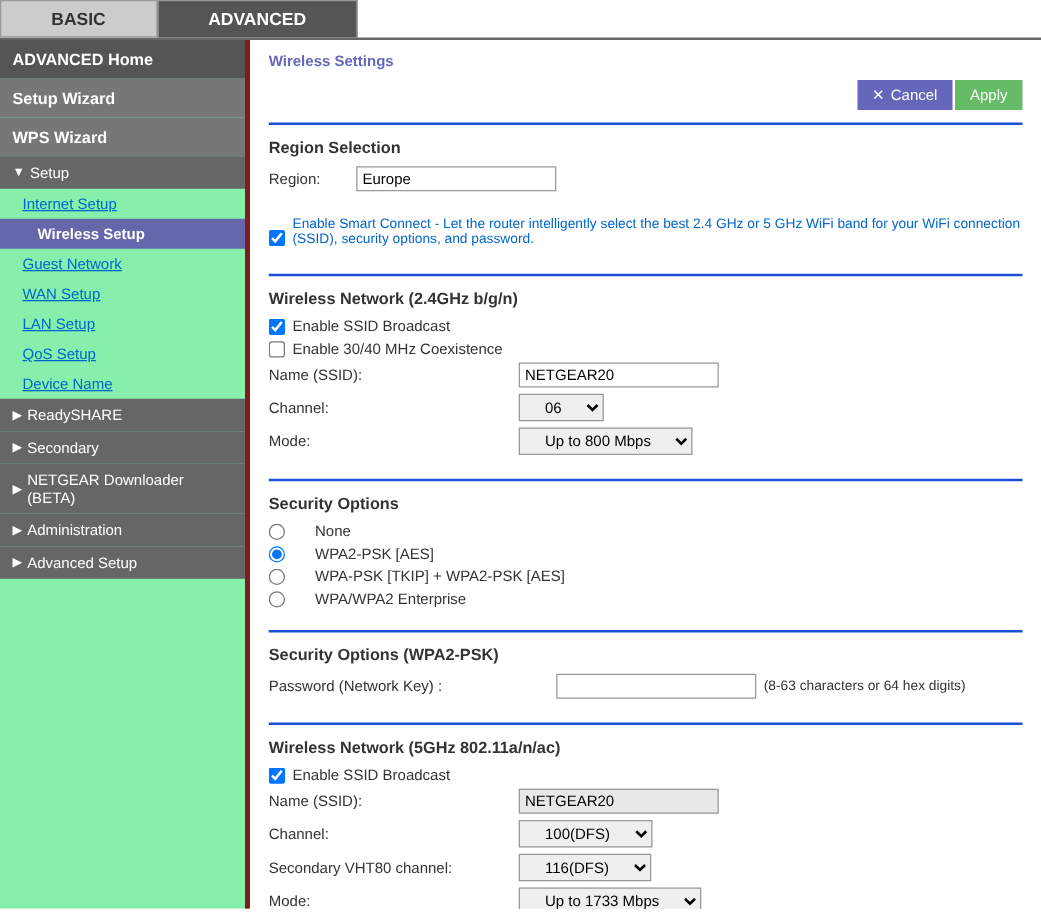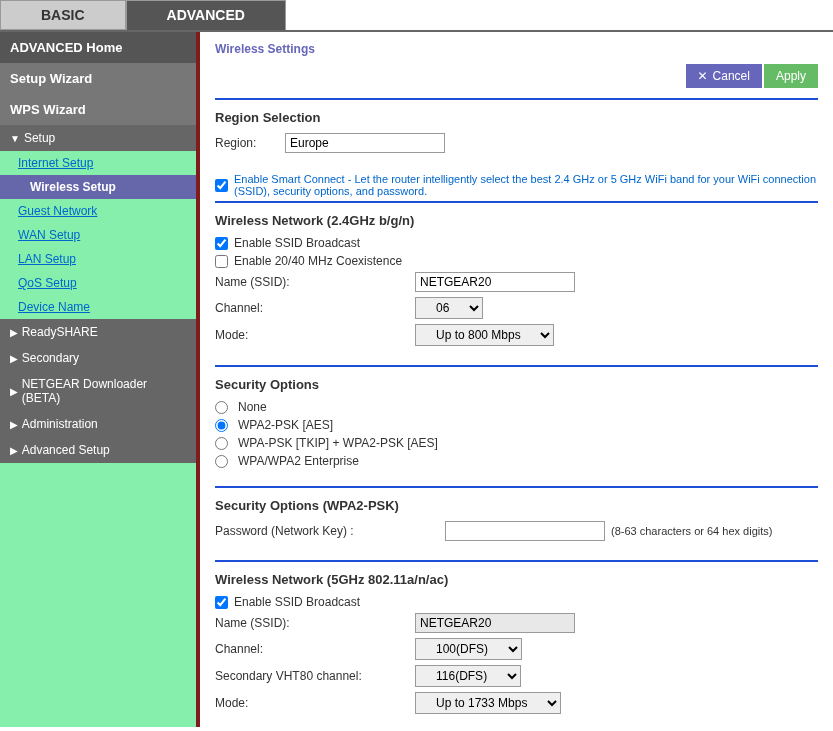--- a/index.html
+++ b/index.html
@@ -36,25 +36,25 @@
 
     .form-row { display: flex; align-items: center; margin-bottom: 5px; }
     .form-label { width: 200px; color: #333; flex-shrink: 0; }
     .form-label-wide { width: 230px; color: #333; flex-shrink: 0; }
     .form-input { border: 1px solid #999; padding: 2px 4px; font-size: 12px; min-width: 160px; }
     .form-input-gray { border: 1px solid #999; padding: 2px 4px; font-size: 12px; min-width: 160px; background: #e8e8e8; }
     .form-select { border: 1px solid #999; padding: 2px 16px; font-size: 12px; }
 
     .checkbox-row { display: flex; align-items: center; gap: 6px; margin-bottom: 4px; }
     .checkbox-row label { color: #333; }
-    .smart-connect-row { display: flex; align-items: center; gap: 6px; margin-bottom: 4px; }
+    .smart-connect-row { display: flex; align-items: flex-end; gap: 6px; margin-bottom: 22px; }
     .smart-connect-text { color: #0066cc; font-size: 11px; flex: 1; }
 
     
-    .radio-row { display: flex; align-items: center; gap: 10px; margin-bottom: 4px; }
+    .radio-row { display: flex; align-items: center; gap: 24px; margin-bottom: 4px; }
     .radio-row label { color: #333; }
 
     
     .hint-text { color: #333; font-size: 11px; margin-left: 6px; }
 
     
     .region-row { display: flex; align-items: center; margin-bottom: 6px; }
     .region-label { width: 70px; color: #333; }
   </style>
 </head>
@@ -138,21 +138,21 @@
     </div>
 
     <div class="section">
       <div class="section-title">Wireless Network (2.4GHz b/g/n)</div>
       <div class="checkbox-row">
         <input type="checkbox" checked="" style="">
         <label>Enable SSID Broadcast</label>
       </div>
       <div class="checkbox-row">
         <input type="checkbox" style="">
-        <label>Enable 20/40 MHz Coexistence</label>
+        <label>Enable 30/40 MHz Coexistence</label>
       </div>
       <div class="form-row">
         <span class="form-label">Name (SSID):</span>
         <input type="text" class="form-input" value="NETGEAR20" style="width: 160px;">
       </div>
       <div class="form-row">
         <span class="form-label">Channel:</span>
         <select class="form-select">
           <option>06</option>
           <option>01</option><option>02</option><option>03</option><option>04</option>

